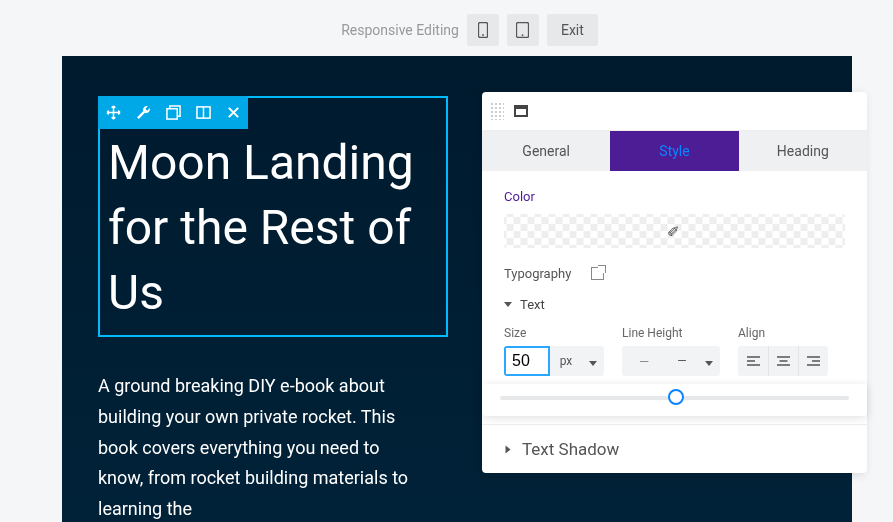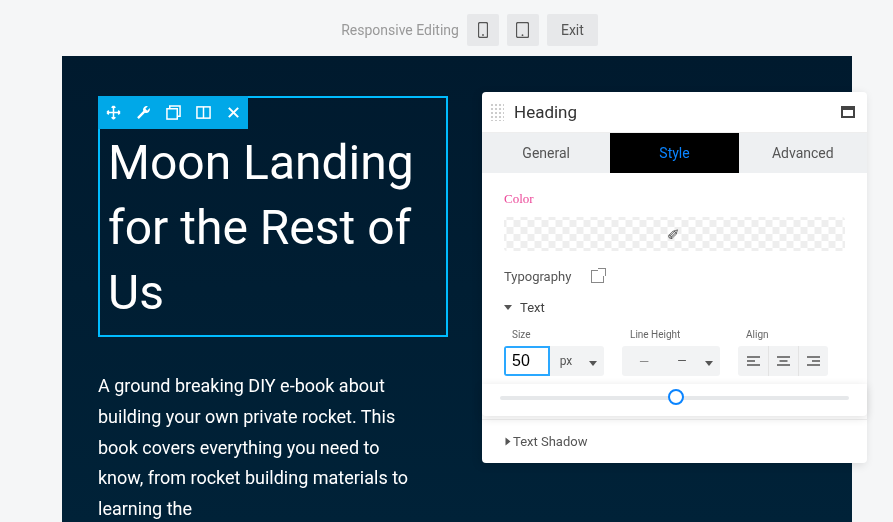--- a/index.html
+++ b/index.html
@@ -20,51 +20,51 @@
   .body-text { color: #fff; font-size: 18px; line-height: 1.7; width: 320px; margin-top: 34px; }
   
   
   .panel { position: absolute; right: 26px; top: 92px; width: 385px; background: #fff; border-radius: 4px; box-shadow: -2px 2px 10px rgba(0,0,0,0.12); display: flex; flex-direction: column; }
   .panel-header { display: flex; align-items: center; padding: 10px 12px 10px 8px; border-bottom: 1px solid #eee; }
   .panel-drag { width: 14px; height: 18px; background-image: radial-gradient(#ccc 1px, transparent 1px); background-size: 4px 4px; margin-right: 10px; }
   .panel-title { flex: 1; font-size: 17px; color: #333; font-weight: 400; }
   .panel-window { width: 14px; height: 12px; border: 2px solid #444; border-top-width: 4px; cursor: pointer; }
   .panel-tabs { display: flex; background: #eef0f2; font-size: 14px; }
   .panel-tab { flex: 1; text-align: center; padding: 12px 18px; color: #555; cursor: pointer; }
-  .panel-tab.active { background: #000000; color: #0a84ff; }
+  .panel-tab.active { background: #4c1d95; color: #0a84ff; }
   
   .panel-body { padding: 18px 22px 0 22px; font-size: 13px; color: #444; }
-  .panel-section-label { color: #ec4899; margin-bottom: 10px; font-size: 13px; font-family: Liberation Serif, serif; }
+  .panel-section-label { color: #4c1d95; margin-bottom: 10px; font-size: 13px; }
   .color-swatch { width: 100%; height: 34px; background: repeating-conic-gradient(#eee 0% 25%, #fff 0% 50%) 50% / 14px 14px; border-radius: 3px; display: flex; align-items: center; justify-content: center; cursor: pointer; margin-bottom: 18px; }
   .eyedropper { font-size: 15px; color: #444; transform: rotate(-90deg); }
   
   .typo-row { display: flex; align-items: center; gap: 20px; color: #555; margin-bottom: 16px; }
   .ext-icon { width: 13px; height: 13px; border: 1px solid #888; position: relative; display:inline-block; }
   .ext-icon::after { content:''; position:absolute; right:-3px; top:-3px; width:7px; height:7px; border-top:1px solid #888; border-right:1px solid #888; background:#fff;}
   
   .font-row { display: flex; align-items: center; gap: 8px; color: #444; margin-bottom: 14px; }
   .chev { display:inline-block; width:0; height:0; border-left:4px solid transparent; border-right:4px solid transparent; border-top:5px solid #555; }
   .chev.closed { transform: rotate(-90deg); }
   
   .controls-row { display: flex; gap: 18px; margin-bottom: 8px; }
   .control-col { display: flex; flex-direction: column; gap: 6px; }
-  .control-label { font-size: 10px; color: #666; margin-left: 8px; }
+  .control-label { font-size: 12px; color: #666; }
   .ctrl-group { display: flex; background: #f2f3f4; border-radius: 3px; height: 30px; align-items: center; overflow: hidden; }
   .size-input { width: 46px; height: 30px; border: 2px solid #2aa8ff; background: #fff; text-align: left; padding-left: 6px; font-size: 16px; outline: none; }
   .unit { width: 32px; text-align: center; font-size: 12px; color: #555; }
   .chev-cell { width: 22px; text-align:center; }
   .lh-value { width:44px; text-align:center; color:#888; }
   .align-btn { width:30px; height:30px; display:inline-flex; align-items:center; justify-content:center; cursor:pointer; color:#555; font-size:13px; }
   .align-btn + .align-btn { border-left:1px solid #e3e3e3; }
   
   .slider-wrap { background:#fff; padding: 12px 18px 16px 18px; box-shadow: 0 2px 10px rgba(0,0,0,0.12); margin: 6px -22px 0 -22px; border-radius: 0 0 4px 4px; position:relative; z-index:2;}
   .slider-track { height:4px; background:#e6e8ea; border-radius:2px; position:relative; }
   .slider-thumb { width:16px; height:16px; border:2px solid #0a84ff; background:#fff; border-radius:50%; position:absolute; top:-7px; left:48%; cursor:pointer; }
   
-  .accordion { padding: 14px 22px; font-size: 13px; color: #555; display:flex; align-items:center; gap:1px; cursor:pointer; border-top:1px solid #eee; }
+  .accordion { padding: 14px 22px; font-size: 17px; color: #555; display:flex; align-items:center; gap:10px; cursor:pointer; border-top:1px solid #eee; }
   .accordion.faded { color:#999; margin-top:-26px; padding-top:0; border:none; }
   
   svg { display:block; }
 </style>
 </head>
 <body>
 
 <div class="topbar">
   <span class="topbar-label">Responsive Editing</span>
   <span class="topbar-btn">
@@ -115,27 +115,26 @@
         </span>
     </div>
     <div class="heading-text">Moon Landing for the Rest of Us</div>
   </div>
   <div class="body-text">A ground breaking DIY e-book about building your own private rocket. This book covers everything you need to know, from rocket building materials to learning the</div>
 </div>
 
 <div class="panel">
   <div class="panel-header">
     <div class="panel-drag"></div>
-    <div class="panel-title">Heading</div>
     <div class="panel-window"></div>
   </div>
   <div class="panel-tabs">
     <div class="panel-tab">General</div>
     <div class="panel-tab active">Style</div>
-    <div class="panel-tab">Advanced</div>
+    <div class="panel-tab">Heading</div>
   </div>
   <div class="panel-body">
     <div class="panel-section-label">Color</div>
     <div class="color-swatch">
       <span class="eyedropper">✎</span>
     </div>
     <div class="typo-row">
       <span>Typography</span>
       <span class="ext-icon"></span>
     </div>

